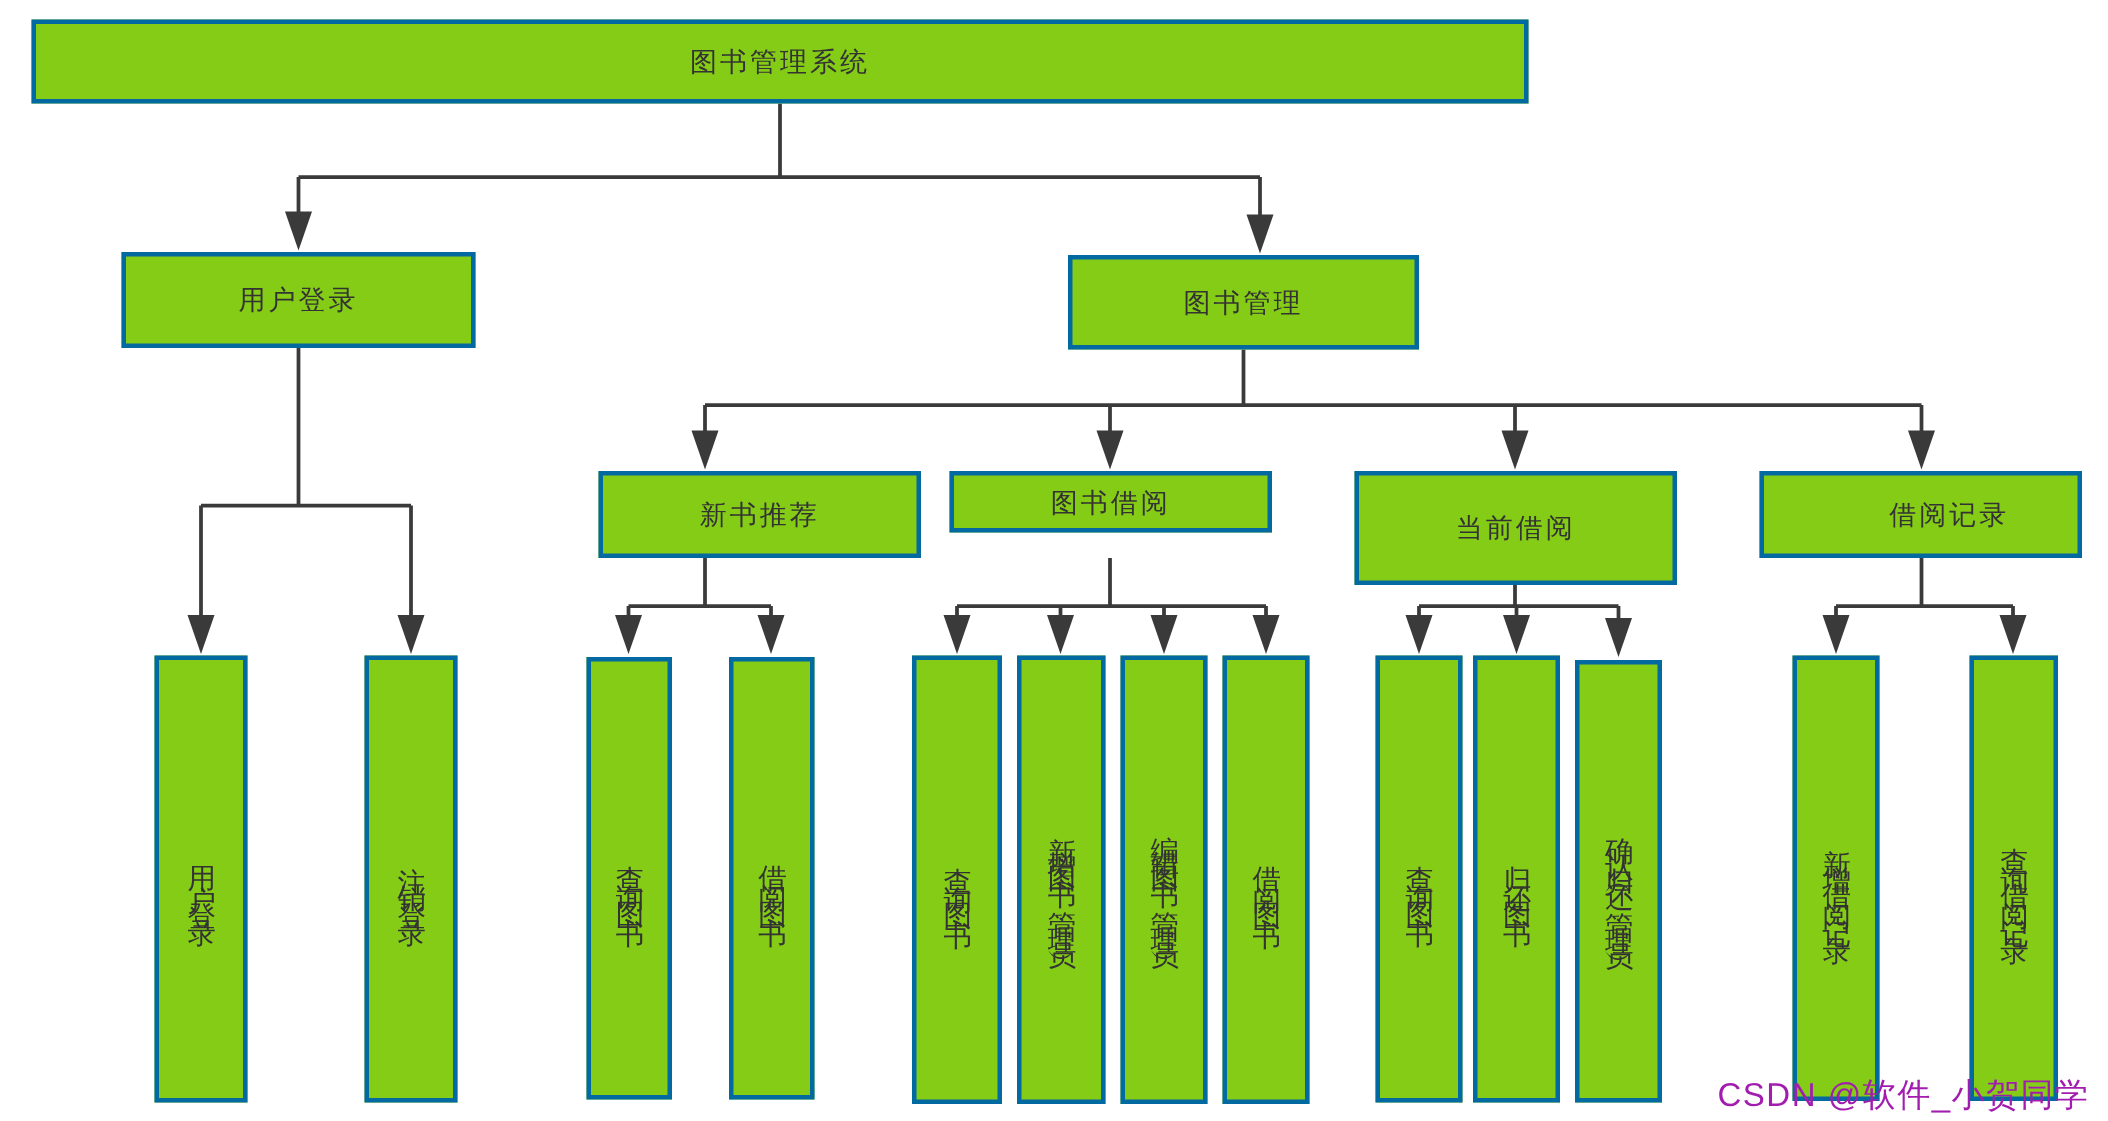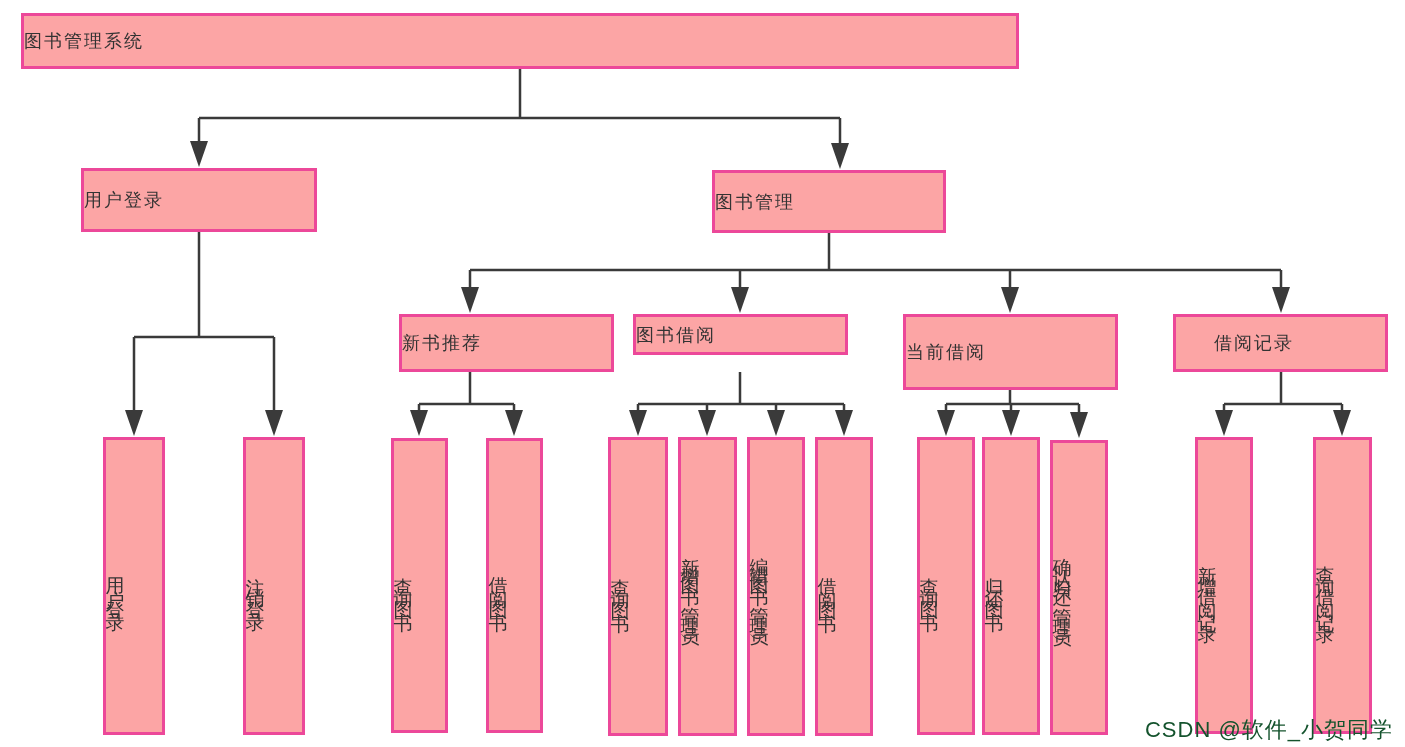--- a/index.html
+++ b/index.html
@@ -1,40 +1,40 @@
 <!DOCTYPE html>
 <html><head>
 <meta charset="utf-8">
 <style>
   html,body{margin:0;padding:0;background:#ffffff;}
   body{font-family:"Liberation Sans","DejaVu Sans",sans-serif;}
   .canvas{position:relative;width:1405px;height:747px;background:#ffffff;overflow:hidden;}
   .connectors{position:absolute;left:0;top:0;width:1405px;height:747px;}
   .box{
     position:absolute;box-sizing:border-box;
-    border:3px solid #ec4899;background:#fca5a5;
-    display:flex;align-items:center;
+    border:3px solid #0369a1;background:#84cc16;
+    display:flex;align-items:center;justify-content:center;
     color:#333333;
   }
   .hbox{font-size:18px;letter-spacing:2px;white-space:nowrap;}
   .leaf .vtext{
     writing-mode:vertical-rl;
     text-orientation:mixed;
     font-size:19px;
     letter-spacing:12px;
     line-height:1;
     color:#333333;
   }
   .leaf.long .vtext{letter-spacing:10px;}
   .watermark{
     position:absolute;
     right:12px;top:715px;
     font-size:22px;
     letter-spacing:1px;
-    color:#14532d;
+    color:#a21caf;
     white-space:nowrap;
     z-index:5;
   }
 </style>
 </head>
 <body>
 
 <div class="canvas">
 
   <svg class="connectors" viewBox="0 0 1405 747" aria-hidden="true">

